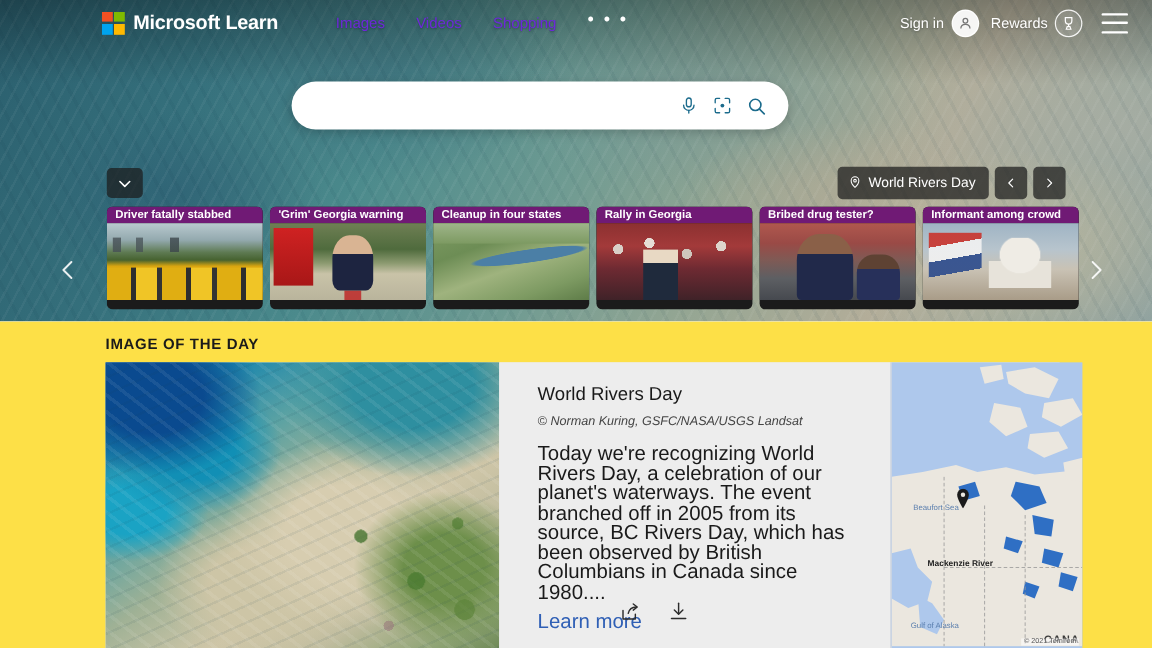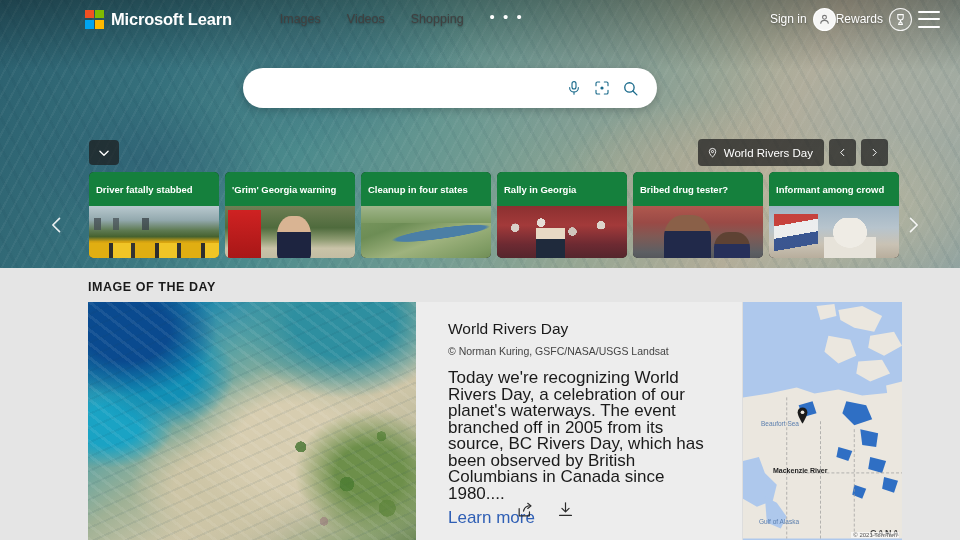--- a/index.html
+++ b/index.html
@@ -89,40 +89,41 @@
     letter-spacing: -.2px;
     white-space: nowrap;
   }
   .nav {
     display: flex;
     align-items: center;
     gap: 26px;
     margin-left: 48px;
   }
   .nav-item {
-    color: #404040;
+    color: #6d28d9;
     font-size: 12.5px;
     cursor: pointer;
     white-space: nowrap;
     text-shadow: 0 1px 2px rgba(0,0,0,.35);
     text-align: right;
   }
   .nav-more {
     color: #fff;
     font-size: 15px;
     letter-spacing: 2px;
     cursor: pointer;
     line-height: 8px;
     padding-bottom: 5px;
   }
   .header-right {
     margin-left: auto;
     margin-right: 20px;
     display: flex;
     align-items: center;
+    gap: 10px;
   }
   .hr-group {
     display: flex;
     align-items: center;
     gap: 6px;
     cursor: pointer;
   }
   .hr-label {
     color: #fff;
     font-size: 12px;
@@ -251,22 +252,22 @@
     width: 130px;
     flex: 0 0 130px;
     height: 86px;
     border-radius: 5px;
     overflow: hidden;
     background: #1b1b1b;
     cursor: pointer;
     position: relative;
   }
   .news-title {
-    height: 34px;
-    background: #15803d;
+    height: 14px;
+    background: #701a75;
     color: #fff;
     font-size: 9.5px;
     font-weight: bold;
     display: flex;
     align-items: center;
     padding: 0 7px;
     white-space: nowrap;
     overflow: hidden;
     text-overflow: ellipsis;
   }
@@ -386,21 +387,21 @@
   }
   .ca-left { left: 44px; }
   .ca-right { right: 34px; }
 
   
   .lower {
     position: absolute;
     left: 0; top: 268px;
     width: 960px;
     height: 272px;
-    background: #e5e5e5;
+    background: #fde047;
   }
   .iotd-heading {
     position: absolute;
     left: 88px; top: 12px;
     font-size: 12.5px;
     font-weight: bold;
     color: #1a1a1a;
     letter-spacing: .55px;
   }
   .iotd-row {
@@ -458,20 +459,21 @@
   .art-title {
     font-size: 15.5px;
     color: #1a1a1a;
     font-weight: normal;
     margin-bottom: 7px;
   }
   .art-credit {
     font-size: 10.5px;
     color: #444;
     margin-bottom: 13px;
+    font-style: italic;
   }
   .art-body {
     font-size: 17px;
     line-height: 16.5px;
     color: #1a1a1a;
     width: 268px;
   }
   .art-link {
     display: inline-block;
     margin-top: 6px;

